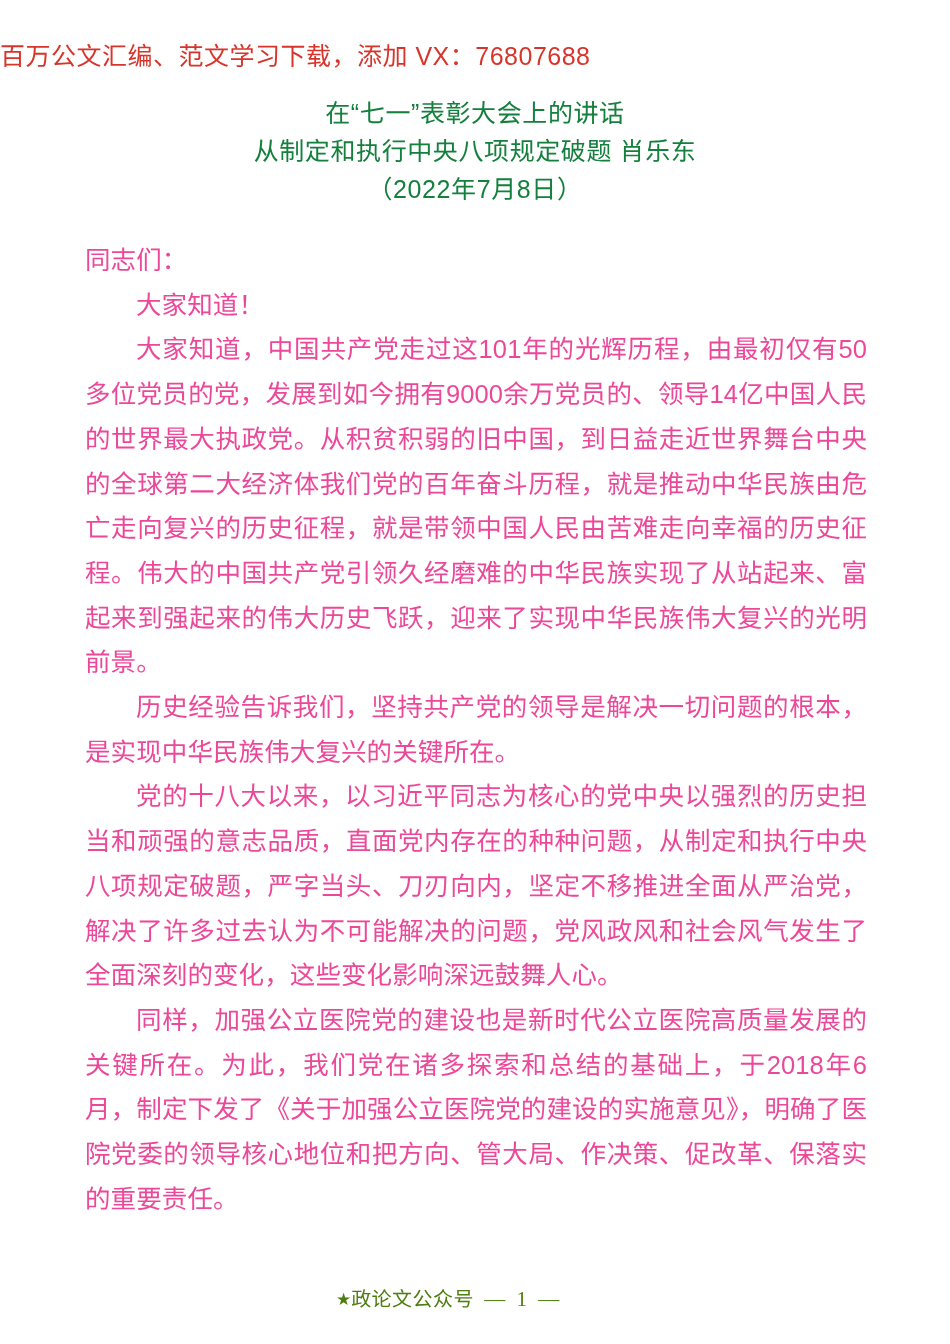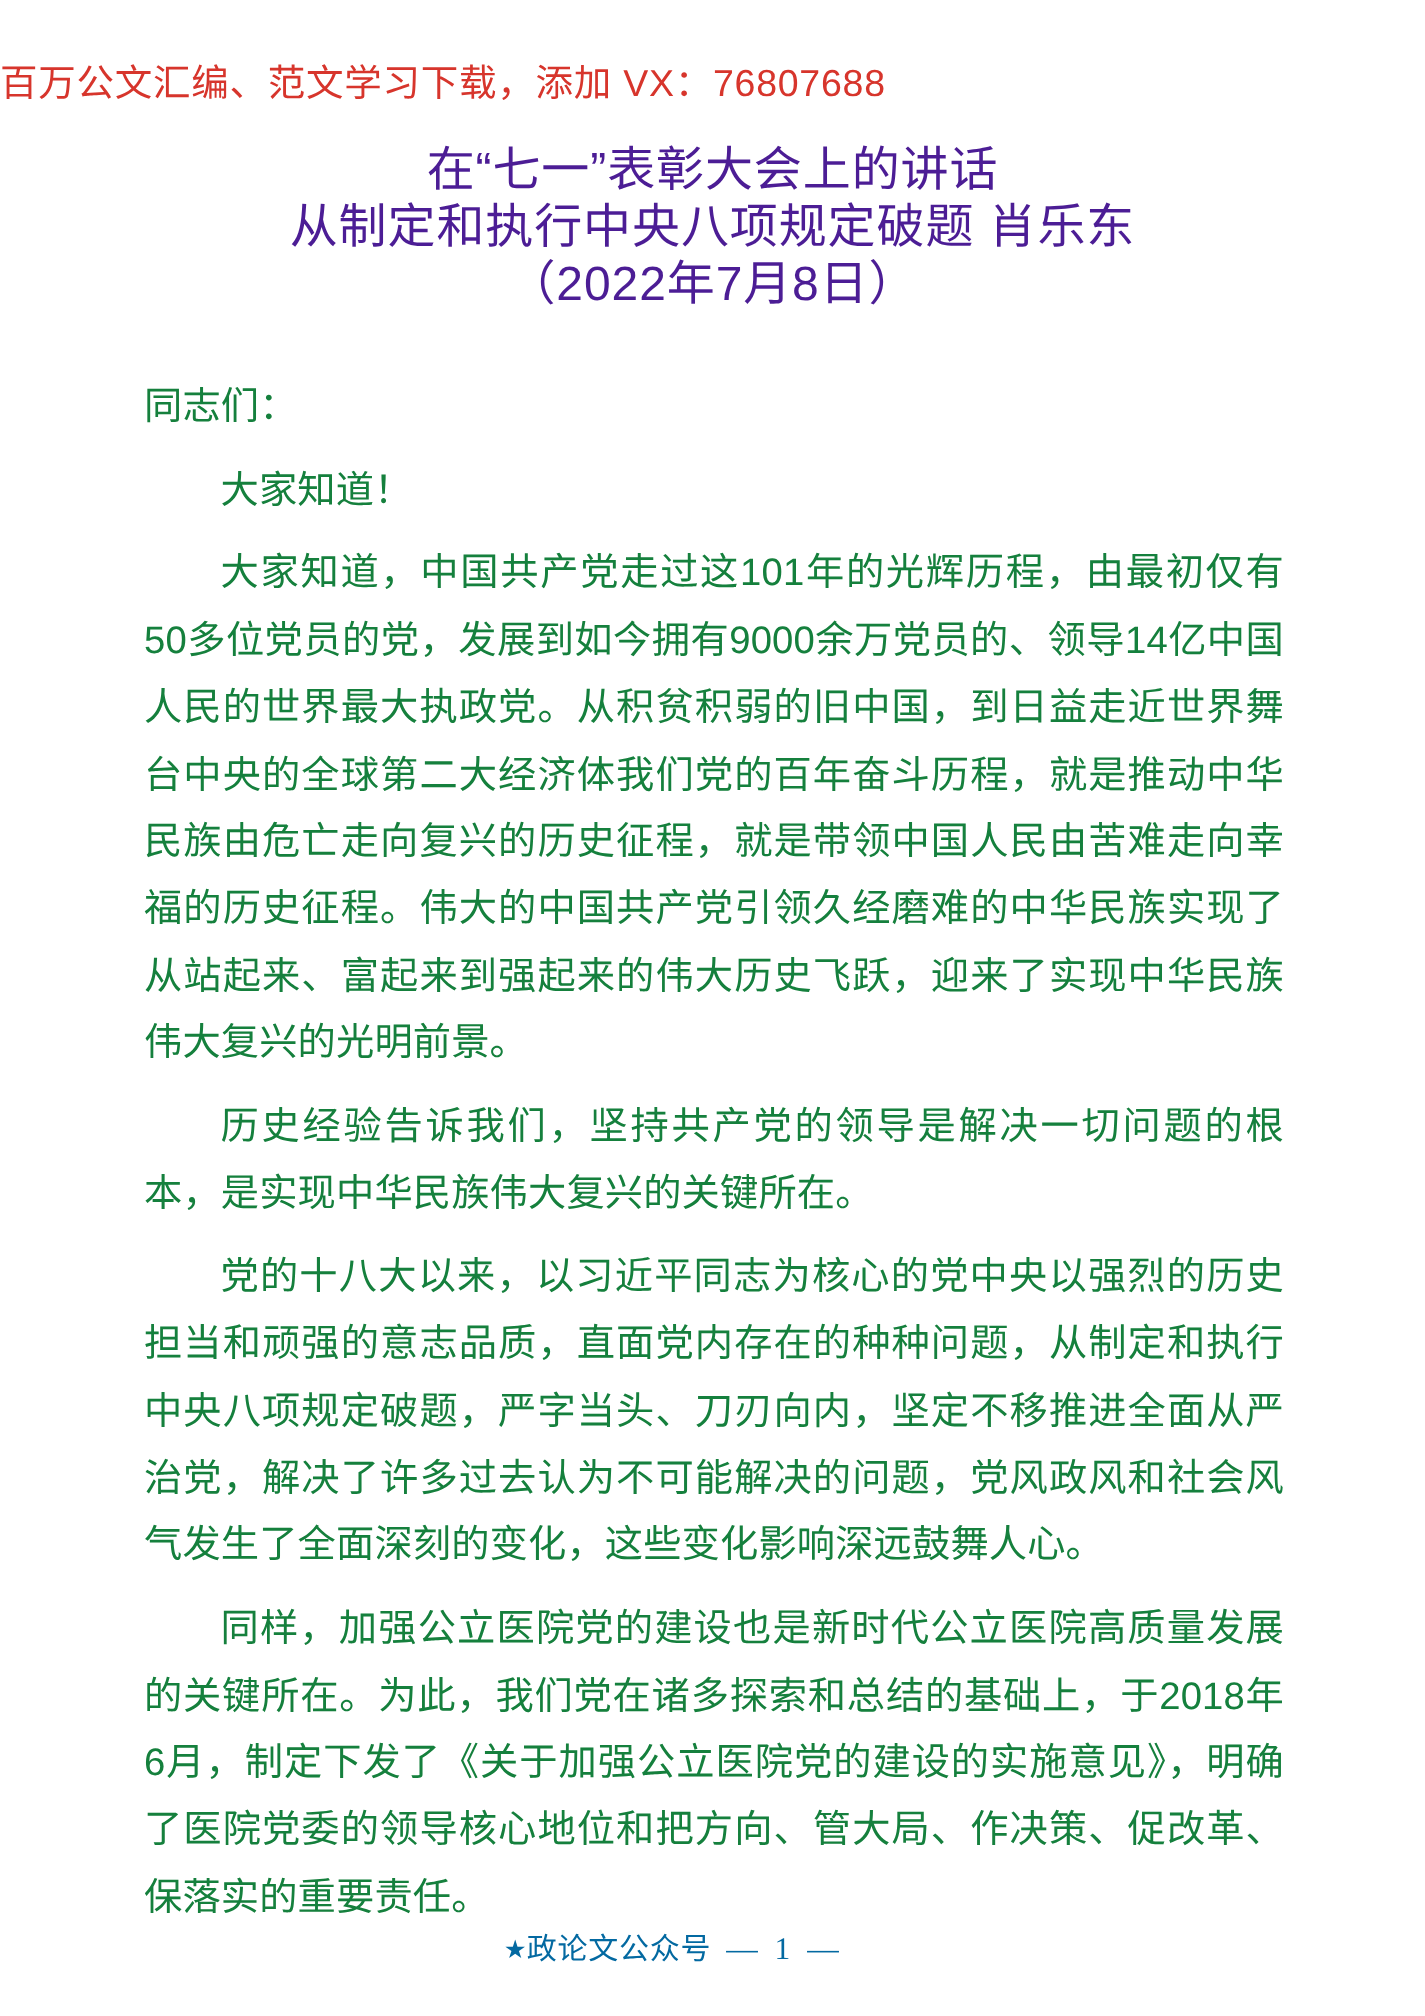--- a/index.html
+++ b/index.html
@@ -33,61 +33,61 @@
     white-space: nowrap;
   }
   .title-block {
     position: absolute;
     top: 94px;
     left: 0;
     width: 950px;
     text-align: center;
   }
   .title-line {
-    font-size: 32px;
+    font-size: 25px;
     line-height: 38px;
     letter-spacing: 0.6px;
-    color: #4c1d95;
+    color: #15803d;
     white-space: nowrap;
   }
   .doc-body {
     position: absolute;
     top: 238px;
     left: 85px;
     width: 782px;
   }
   .para {
     font-size: 25.5px;
     line-height: 44.7px;
     text-align: justify;
     text-justify: inter-ideograph;
-    margin: 11px;
+    margin: 0;
     letter-spacing: 0.1px;
-    color: #15803d;
+    color: #ec4899;
   }
   .para.indent {
     text-indent: 2em;
   }
   .para.flush {
     text-indent: 0;
   }
   .footer {
     position: absolute;
     left: 0;
     top: 1286px;
     width: 950px;
     text-align: center;
     padding-right: 52px;
     box-sizing: border-box;
   }
   .footer-inner {
     display: inline-block;
     font-size: 20px;
     line-height: 26px;
-    color: #0369a1;
+    color: #4d7c0f;
     white-space: nowrap;
   }
   .footer-star { font-size: 17px; vertical-align: 1px; }
   .footer-brand { letter-spacing: 0.5px; }
   .footer-page {
     font-family: "Liberation Serif", "DejaVu Serif", serif;
     font-size: 21px;
     margin-left: 10px;
     letter-spacing: 3px;
   }

